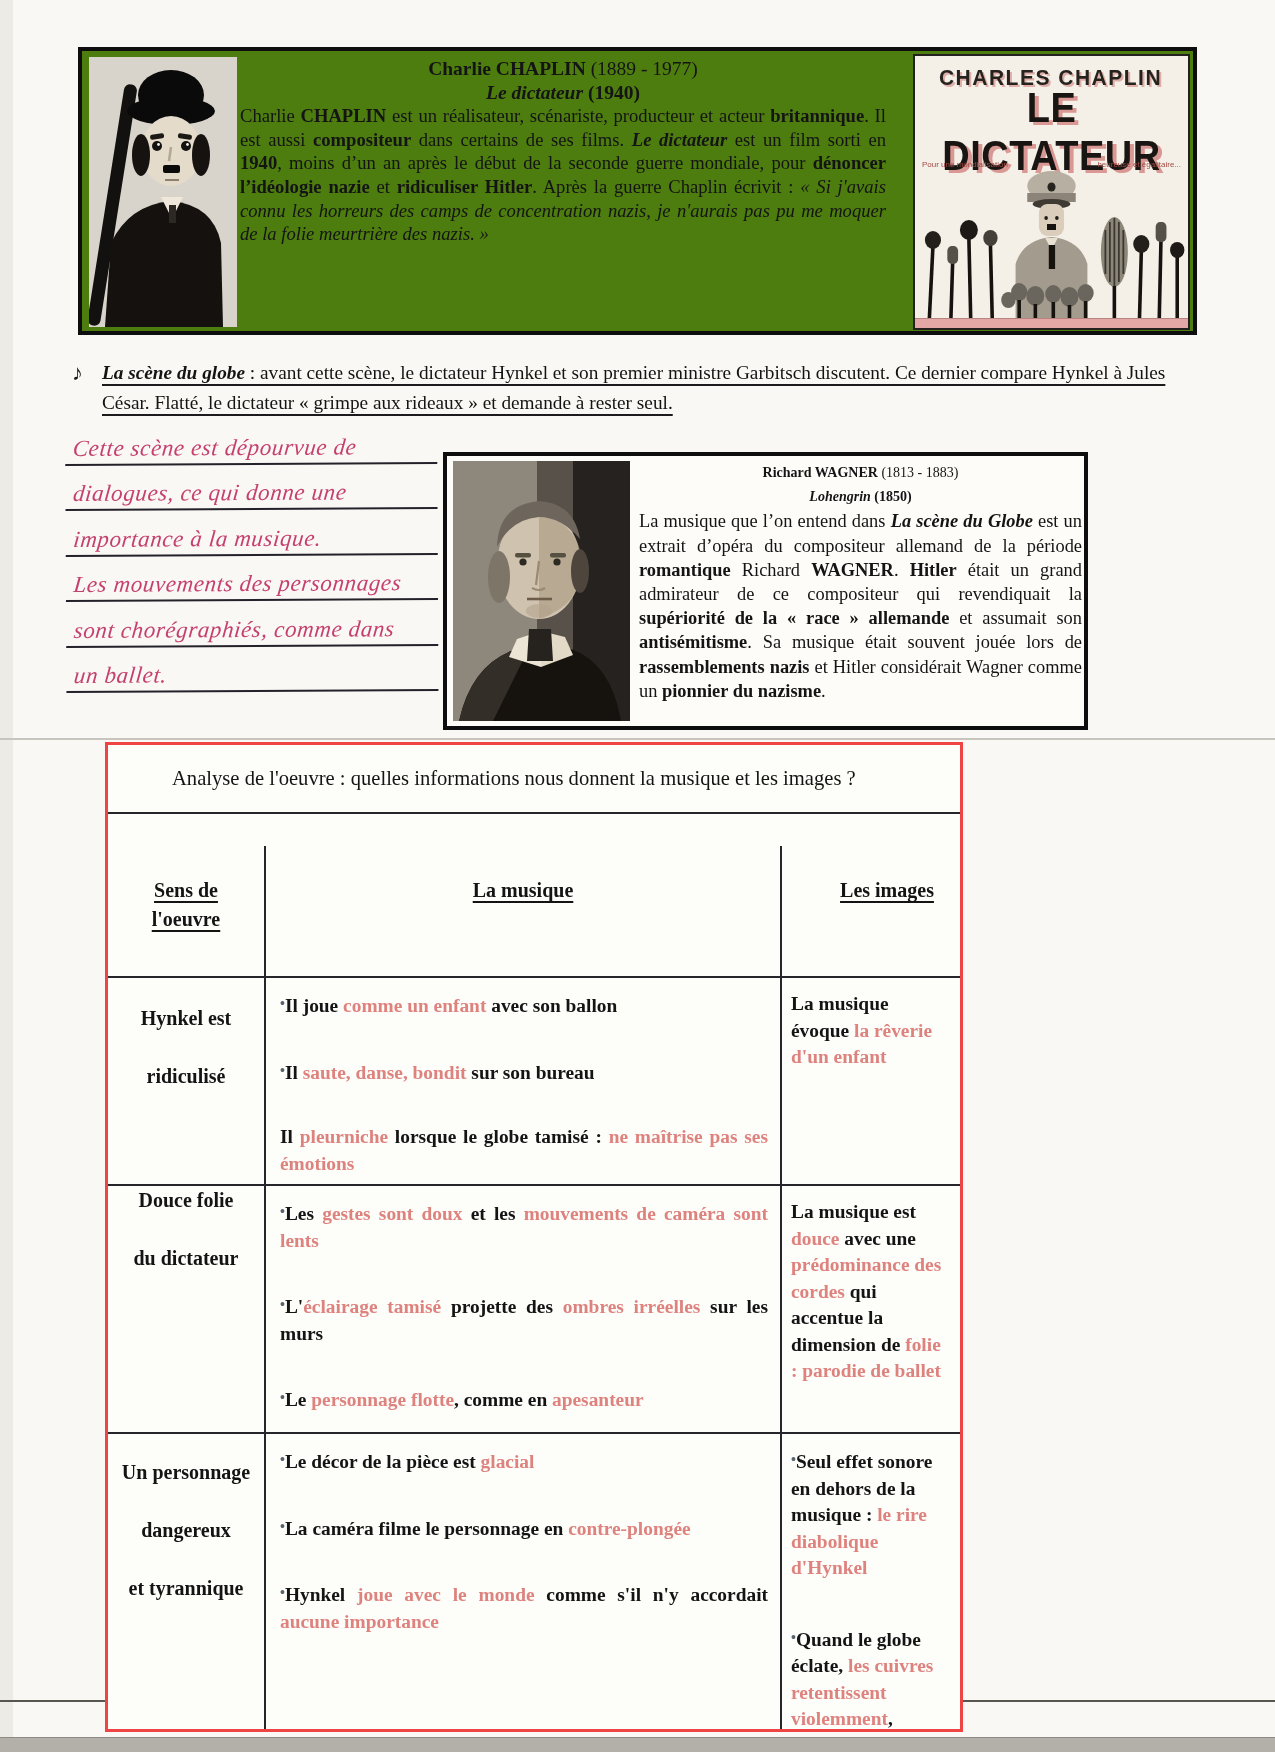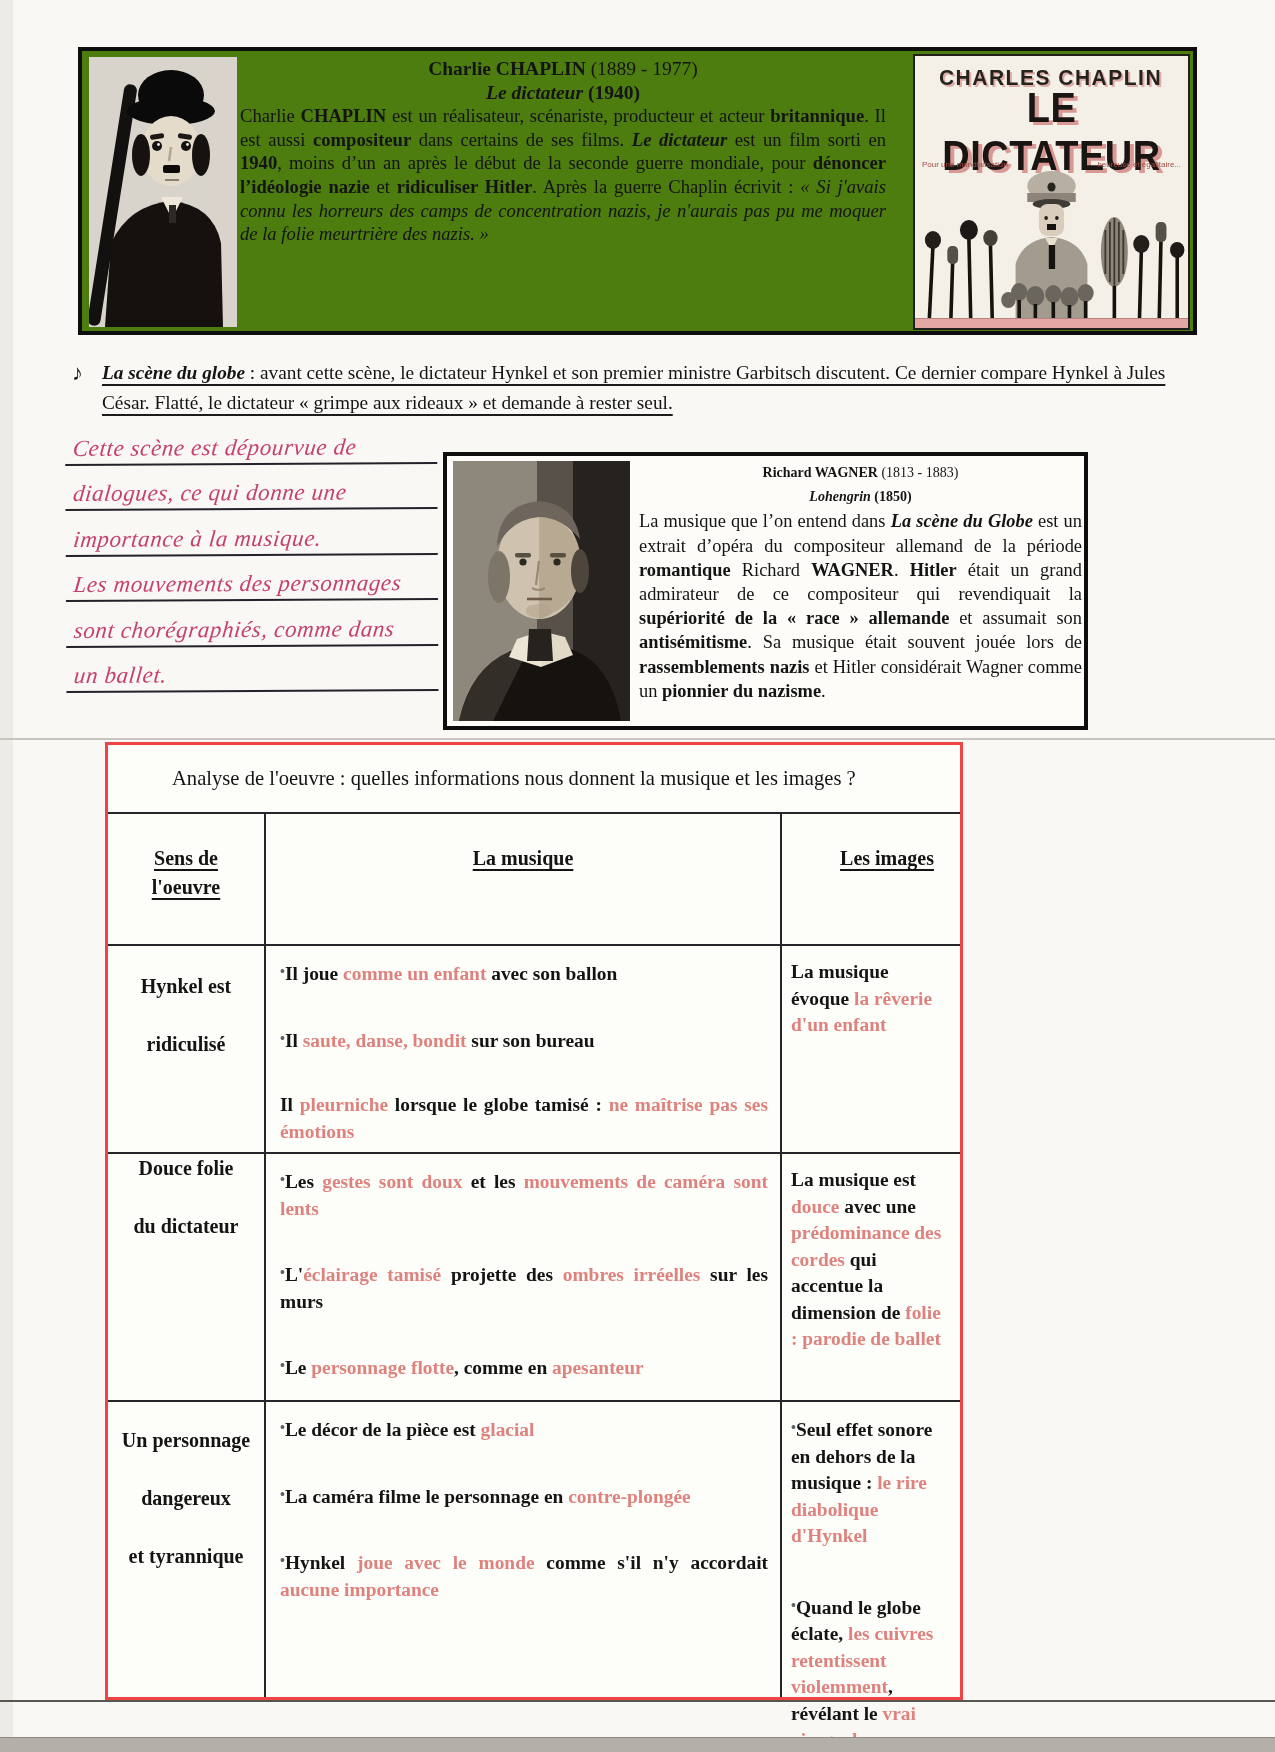--- a/index.html
+++ b/index.html
@@ -99,21 +99,21 @@
     display:flex;align-items:center;padding-left:64px;
     font-size:20.6px;
   }
   .t-grid-row{display:flex;width:100%;}
   .t-cell{border-right:2px solid #26252a;border-bottom:2px solid #26252a;}
   .t-cell:last-child{border-right:none;}
   .t-grid-row:last-child .t-cell{border-bottom:none;}
   .c1{width:158px;flex:0 0 158px;}
   .c2{width:516px;flex:0 0 516px;}
   .c3{flex:1 1 auto;padding-left:32px;}
-  .t-head{height:132px;font-weight:bold;font-size:20px;text-align:center;padding-top:30px;}
+  .t-head{height:132px;font-weight:bold;font-size:20px;text-align:center;padding-top:30px;margin-top:32px;}
   .t-head-label{
     display:inline-block;white-space:pre-line;line-height:29px;
     text-decoration:underline;text-underline-offset:4px;text-decoration-thickness:1.8px;
   }
   .r1{height:208px;}
   .r2{height:248px;}
   .r3{height:295px;}
   .t-label{
     font-weight:bold;font-size:20px;text-align:center;
     white-space:pre-line;line-height:29px;

